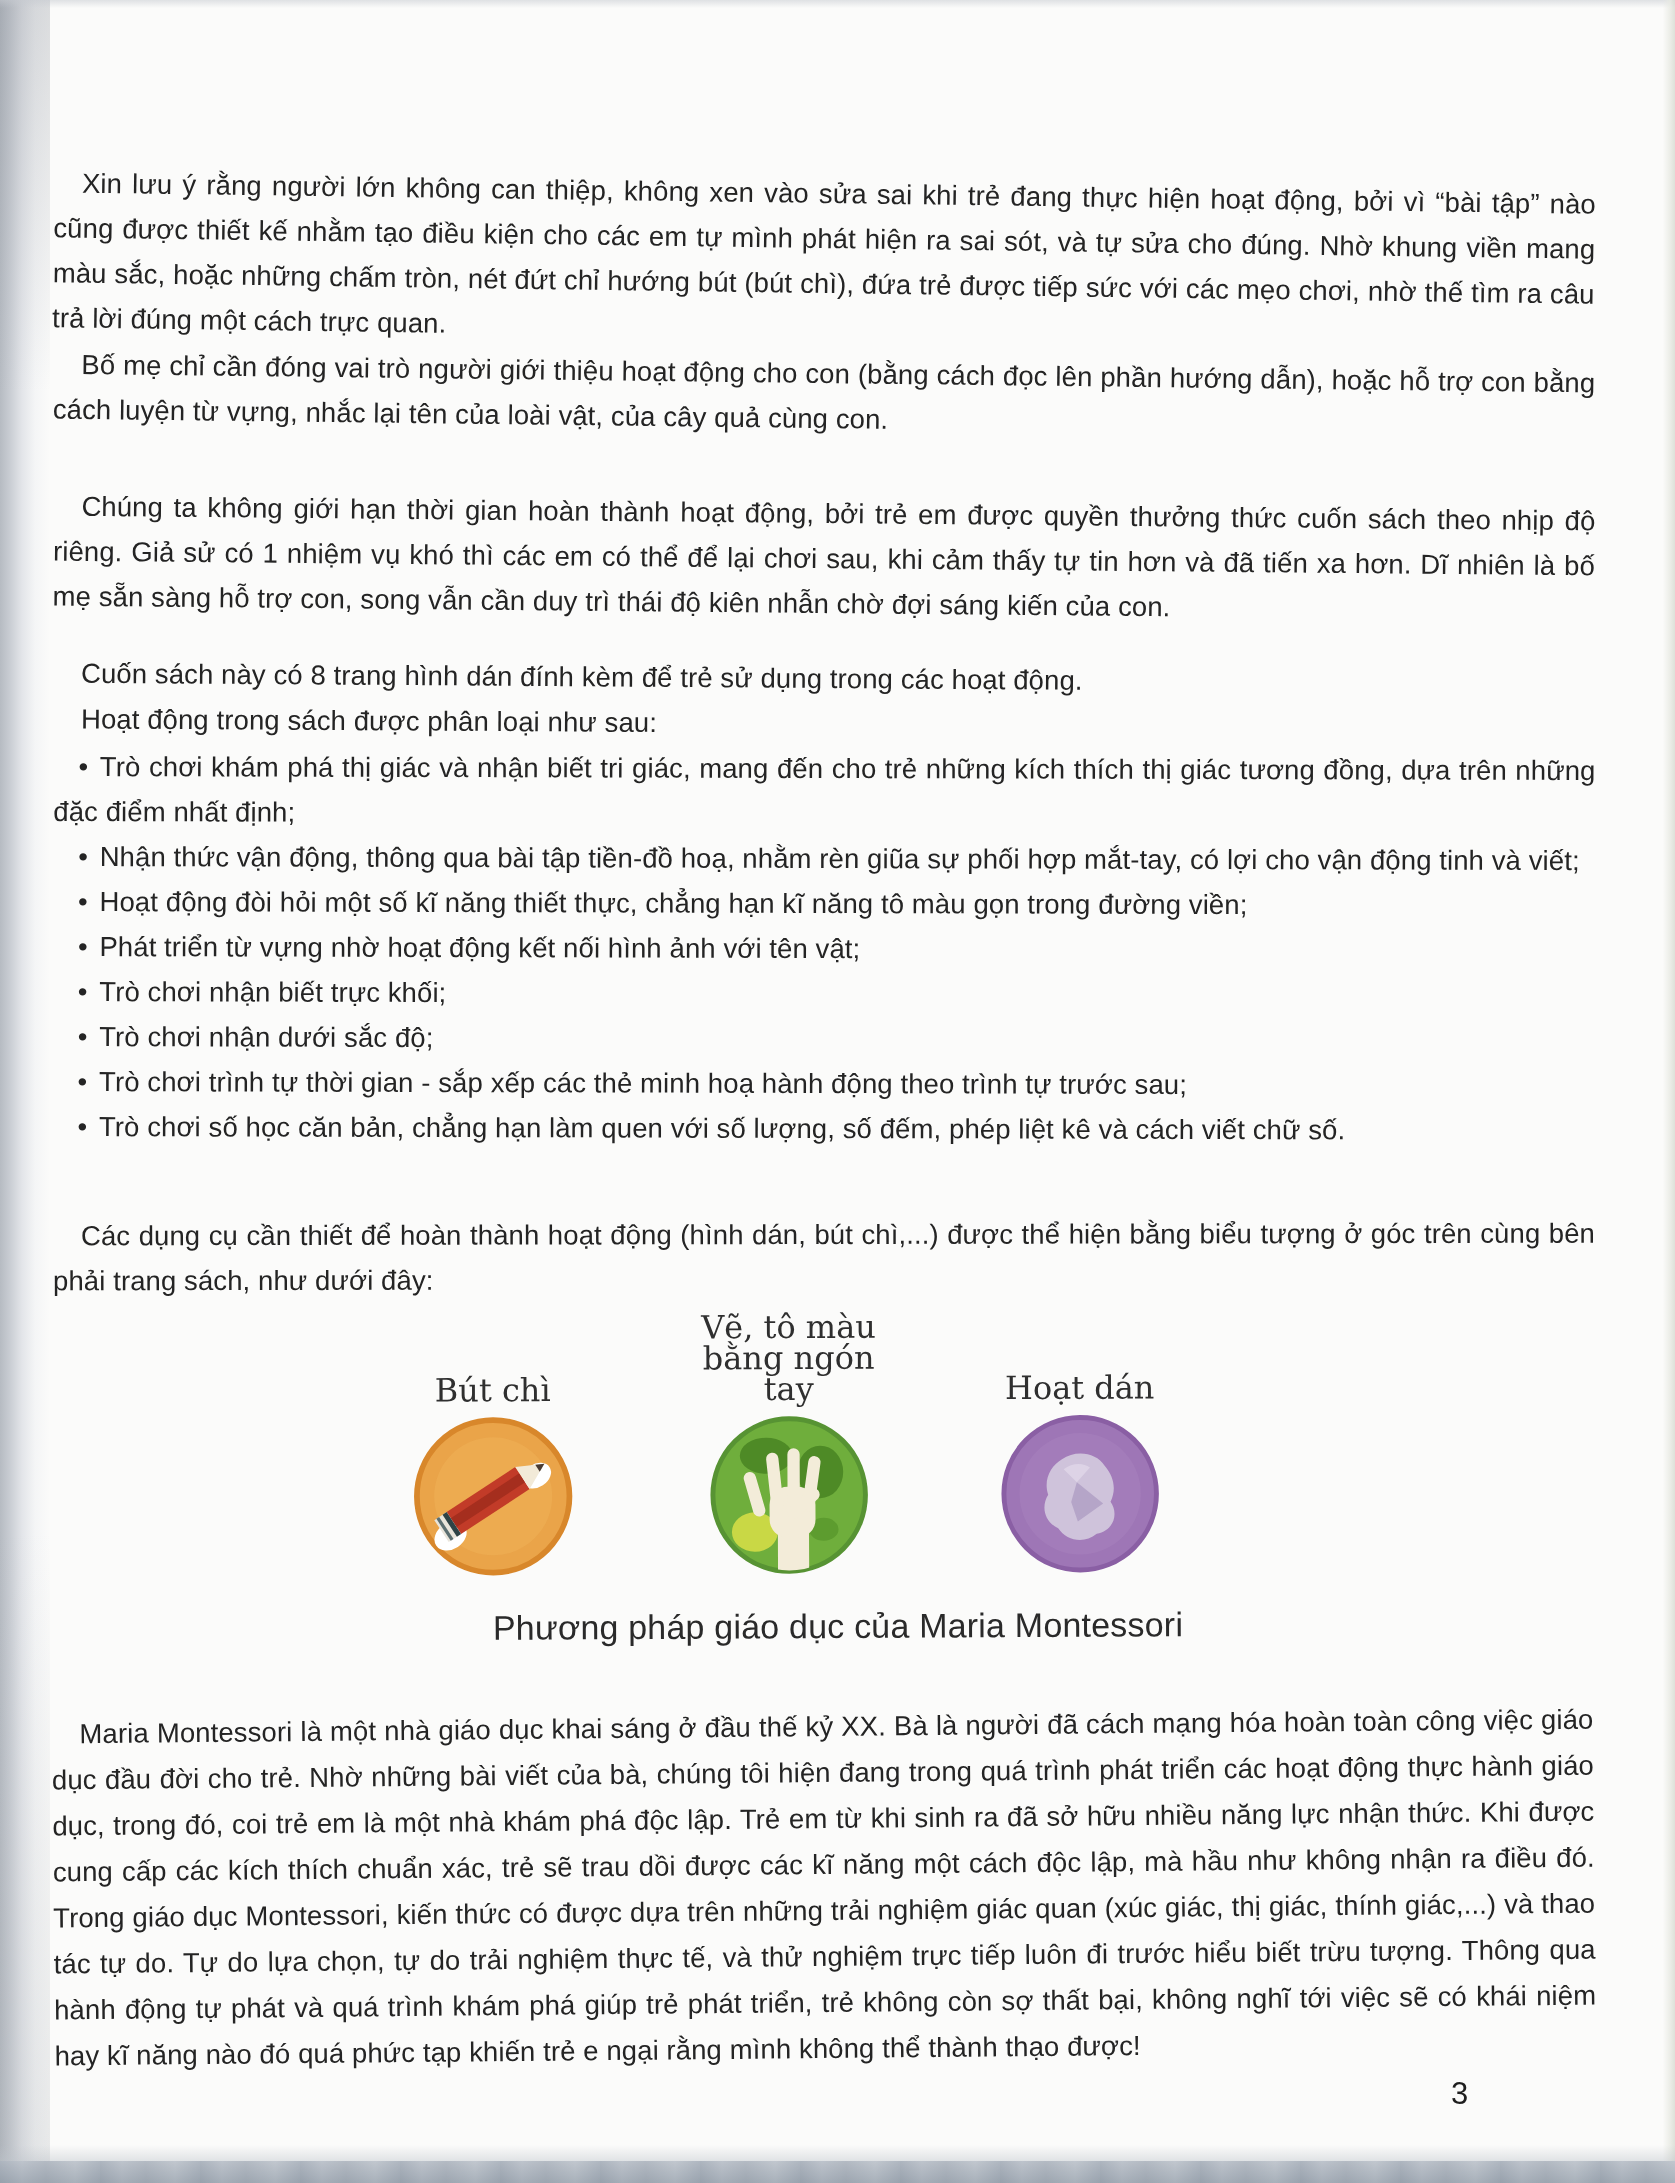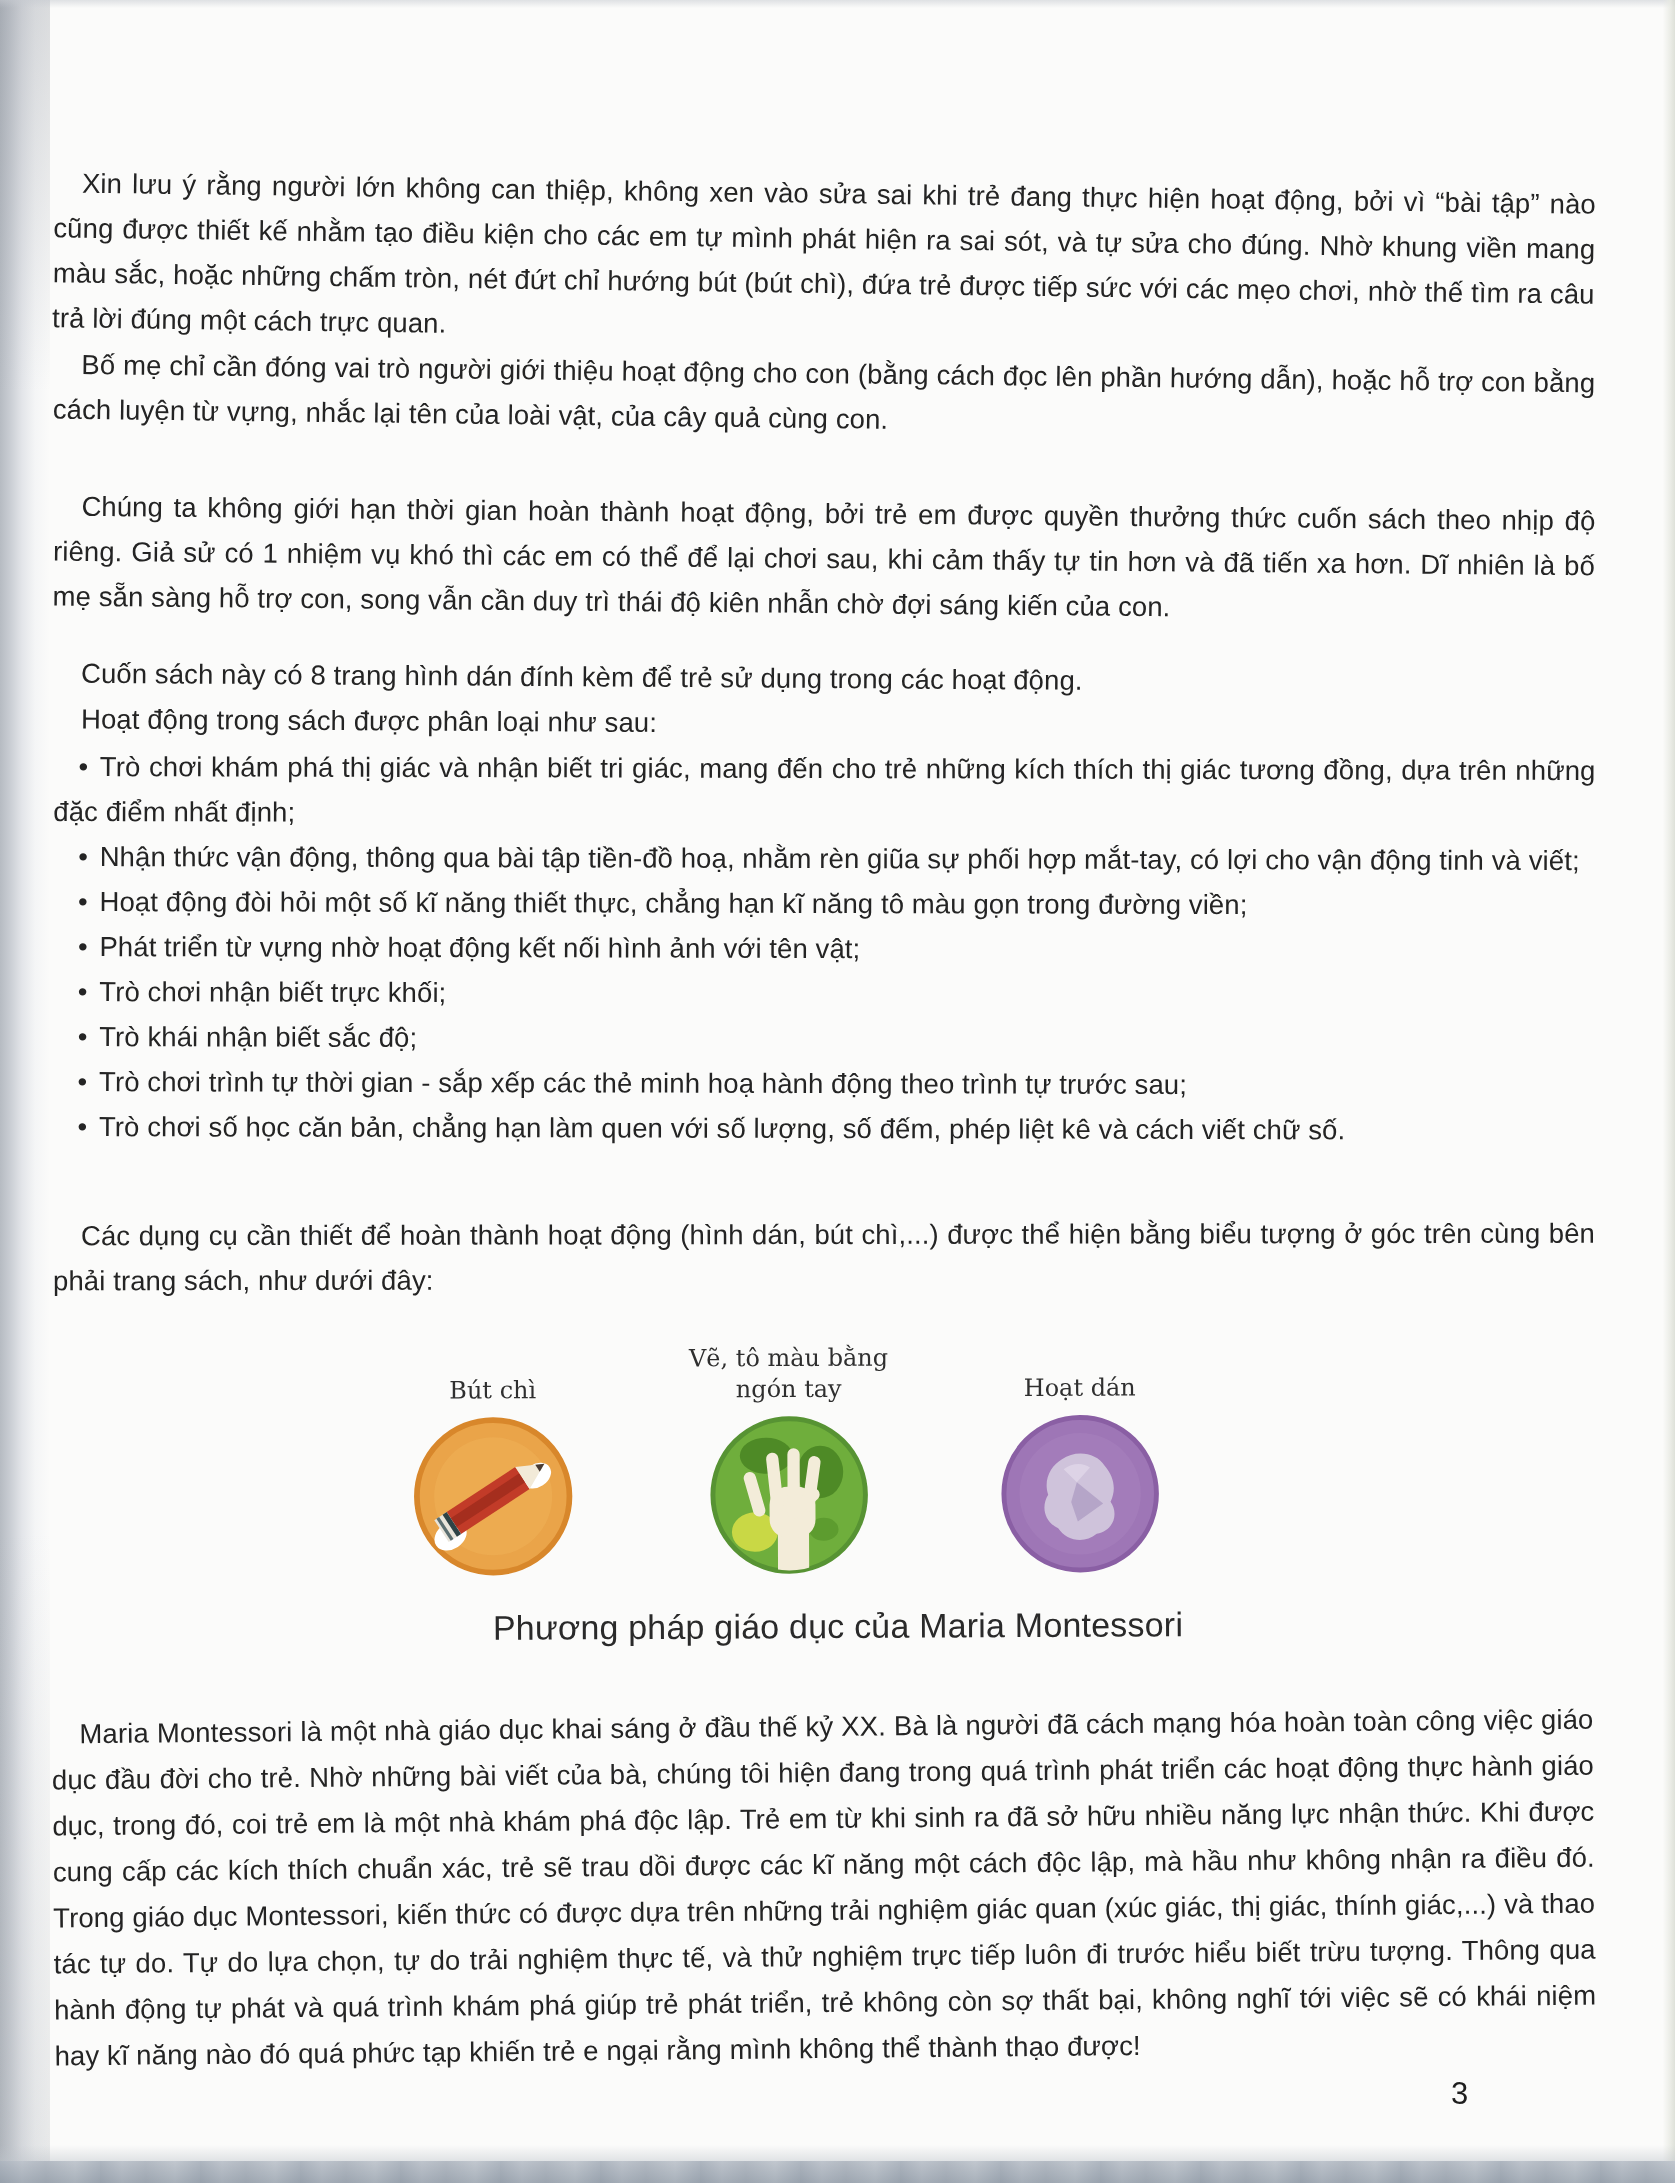--- a/index.html
+++ b/index.html
@@ -52,21 +52,21 @@
     font-size:27.5px;line-height:45px;margin:0;
     text-align:justify;text-indent:25px;letter-spacing:0.1px;
   }
   .dot{margin-right:11.7px;}
 
   .icons-row{position:absolute;left:351px;top:1317px;width:876px;height:275px;transform:rotate(-0.25deg);}
   .icon-col{position:absolute;top:0;width:284px;display:flex;flex-direction:column;align-items:center;}
   .icon-col .cap{
     height:88px;display:flex;align-items:flex-end;justify-content:center;
     font-family:"DejaVu Serif","Liberation Serif",serif;
-    font-size:24px;line-height:31px;color:#2f2f2f;text-align:center;
+    font-size:32px;line-height:31px;color:#2f2f2f;text-align:center;
   }
   .icon-col .cap.narrow{width:225px;}
   .icon-circle{width:164px;height:164px;margin-top:8.3px;}
 
   .heading{
     position:absolute;left:0;top:1607px;width:1676px;
     text-align:center;font-size:34px;color:#2a2a2a;margin:0;font-weight:400;
     transform:rotate(-0.3deg);letter-spacing:0.2px;
   }
   .pagenum{
@@ -88,21 +88,21 @@
 <p class="para" style="top:491px;transform:rotate(0.55deg);">Chúng ta không giới hạn thời gian hoàn thành hoạt động, bởi trẻ em được quyền thưởng thức cuốn sách theo nhịp độ riêng. Giả sử có 1 nhiệm vụ khó thì các em có thể để lại chơi sau, khi cảm thấy tự tin hơn và đã tiến xa hơn. Dĩ nhiên là bố mẹ sẵn sàng hỗ trợ con, song vẫn cần duy trì thái độ kiên nhẫn chờ đợi sáng kiến của con.</p>
 <p class="para" style="top:656px;transform:rotate(0.4deg);">Cuốn sách này có 8 trang hình dán đính kèm để trẻ sử dụng trong các hoạt động.</p>
 <p class="para" style="top:701px;transform:rotate(0.35deg);">Hoạt động trong sách được phân loại như sau:</p>
 
 <div class="list" style="top:746px;transform:rotate(0.15deg);">
   <p><span class="dot">•</span><span>Trò chơi khám phá thị giác và nhận biết tri giác, mang đến cho trẻ những kích thích thị giác tương đồng, dựa trên những đặc điểm nhất định;</span></p>
   <p><span class="dot">•</span><span>Nhận thức vận động, thông qua bài tập tiền-đồ hoạ, nhằm rèn giũa sự phối hợp mắt-tay, có lợi cho vận động tinh và viết;</span></p>
   <p><span class="dot">•</span><span>Hoạt động đòi hỏi một số kĩ năng thiết thực, chẳng hạn kĩ năng tô màu gọn trong đường viền;</span></p>
   <p><span class="dot">•</span><span>Phát triển từ vựng nhờ hoạt động kết nối hình ảnh với tên vật;</span></p>
   <p><span class="dot">•</span><span>Trò chơi nhận biết trực khối;</span></p>
-  <p><span class="dot">•</span><span>Trò khái nhận biết sắc độ;</span></p>
+  <p><span class="dot">•</span><span>Trò chơi nhận dưới sắc độ;</span></p>
   <p><span class="dot">•</span><span>Trò chơi trình tự thời gian - sắp xếp các thẻ minh hoạ hành động theo trình tự trước sau;</span></p>
   <p><span class="dot">•</span><span>Trò chơi số học căn bản, chẳng hạn làm quen với số lượng, số đếm, phép liệt kê và cách viết chữ số.</span></p>
 </div>
 
 <p class="para" style="top:1212px;transform:rotate(-0.1deg);">Các dụng cụ cần thiết để hoàn thành hoạt động (hình dán, bút chì,...) được thể hiện bằng biểu tượng ở góc trên cùng bên phải trang sách, như dưới đây:</p>
 
 <div class="icons-row">
 
   <div class="icon-col" style="left:0px;">
     <div class="cap">Bút chì</div>

